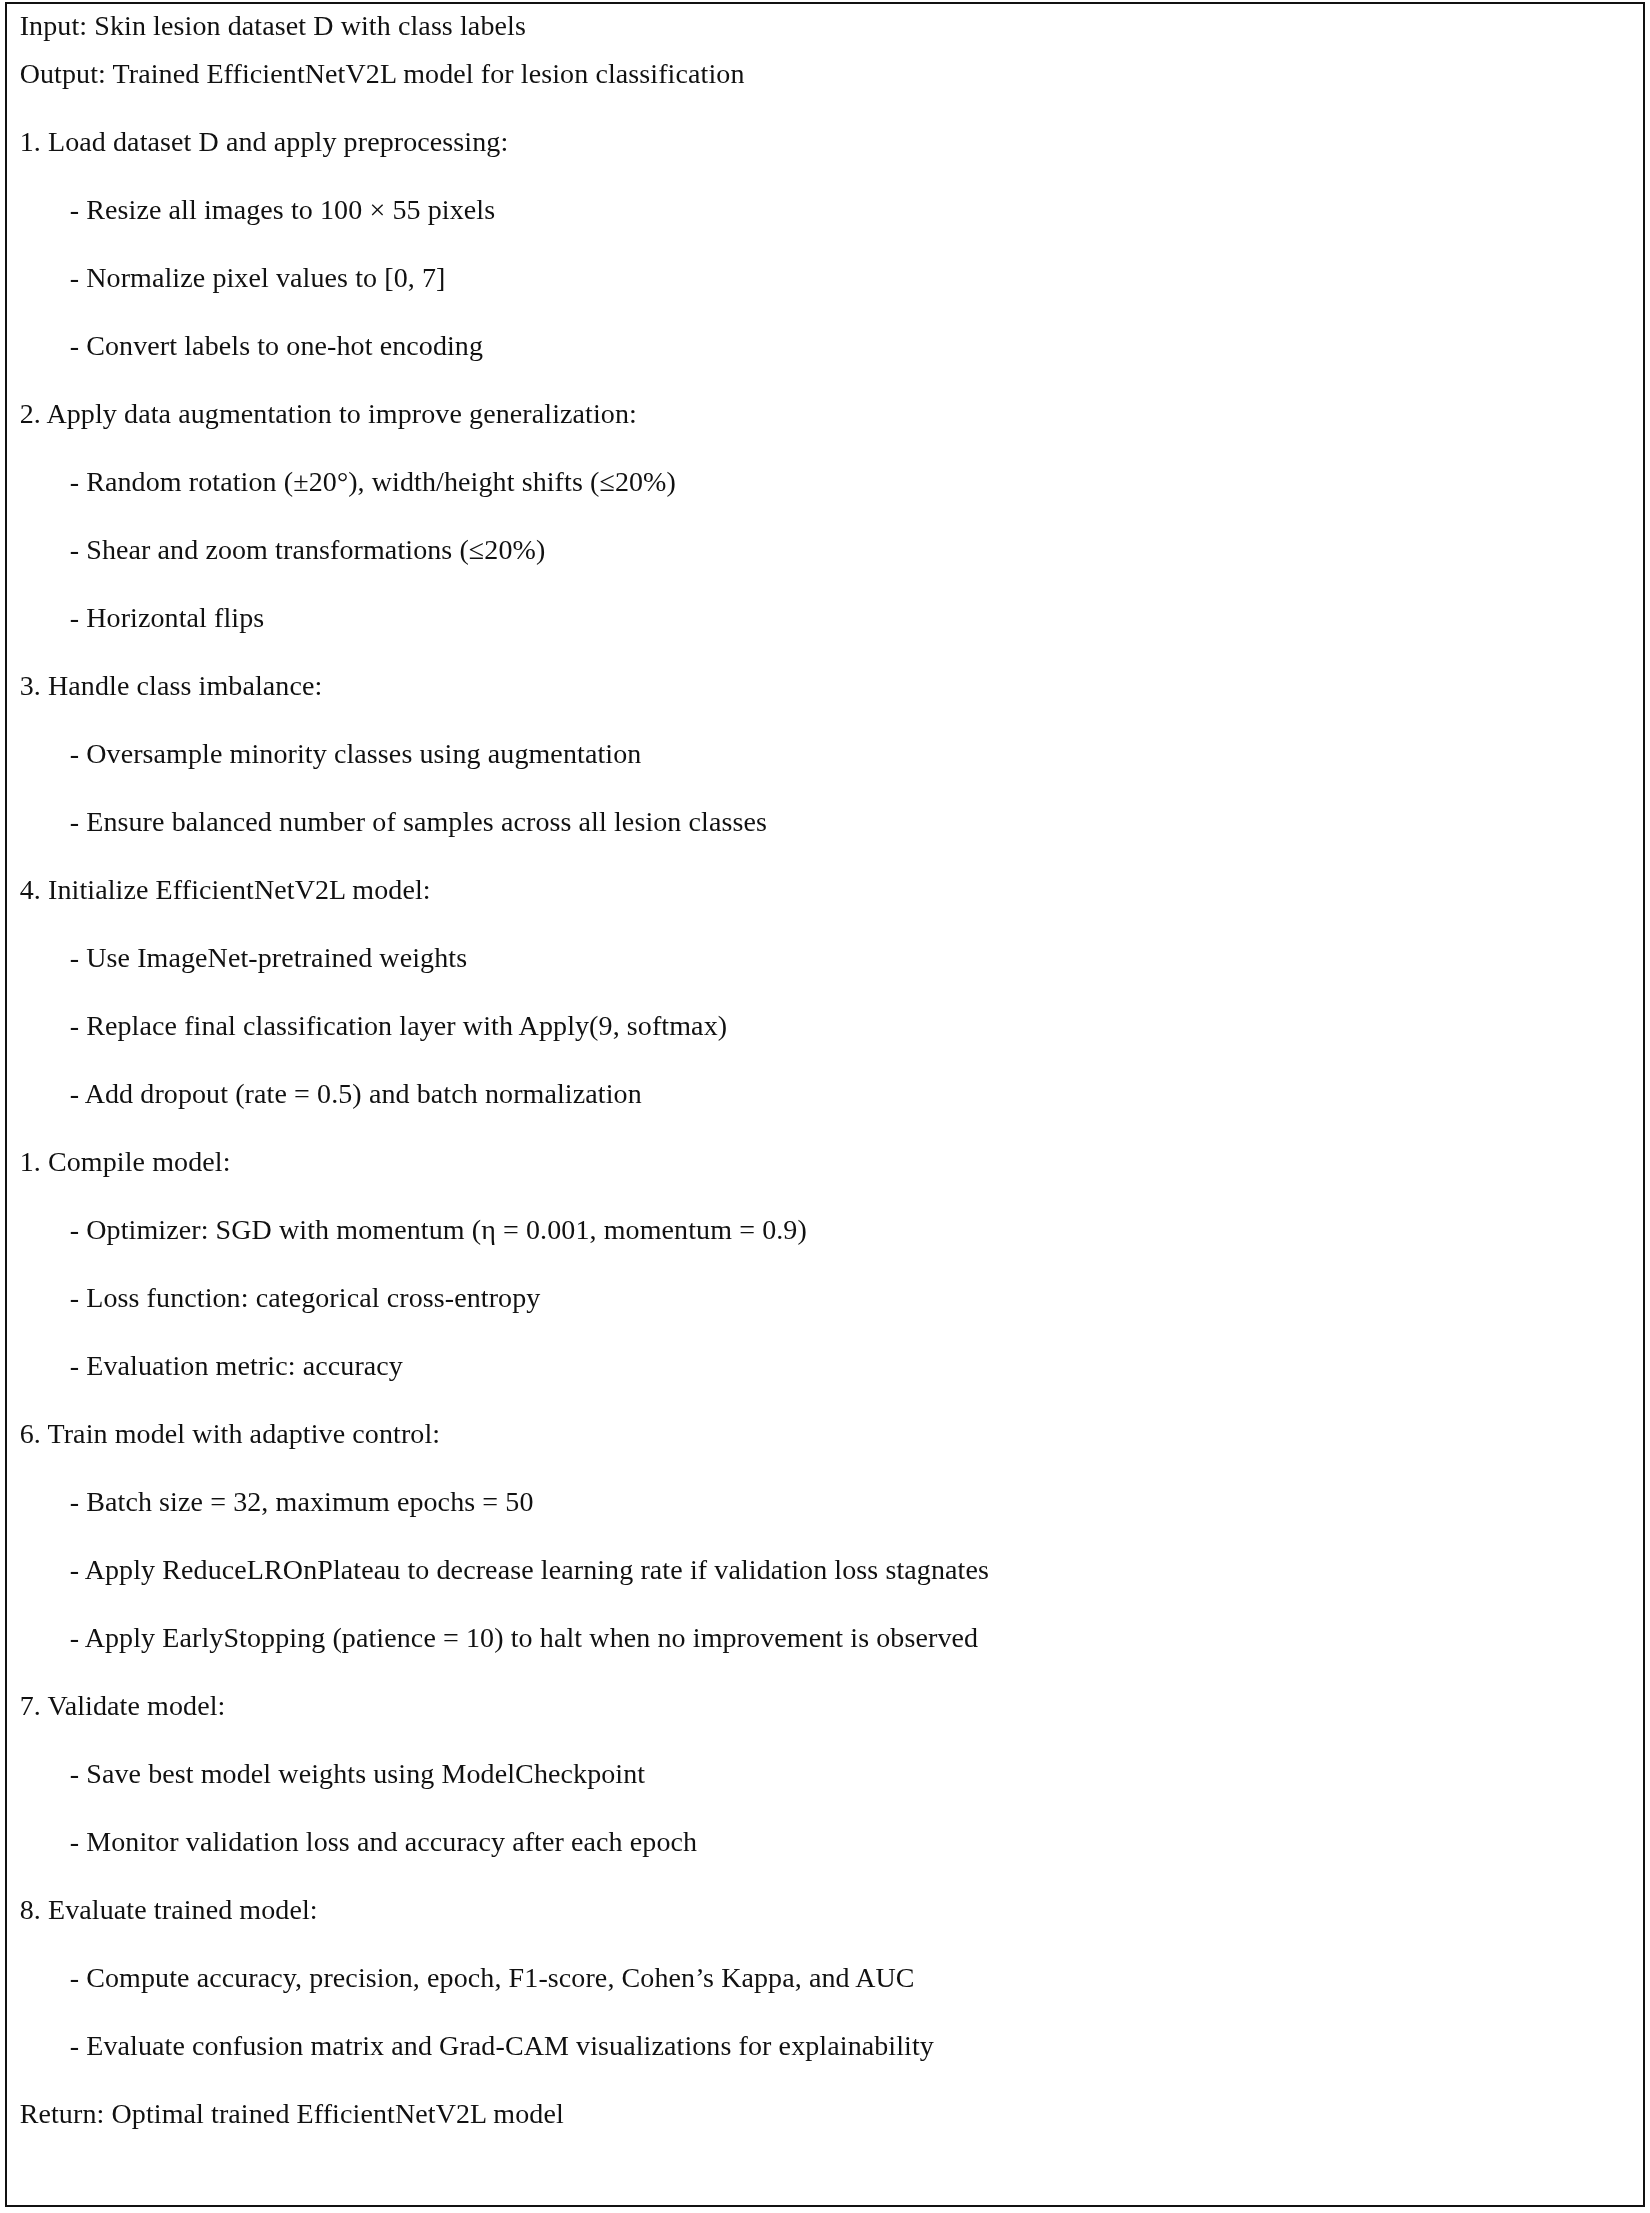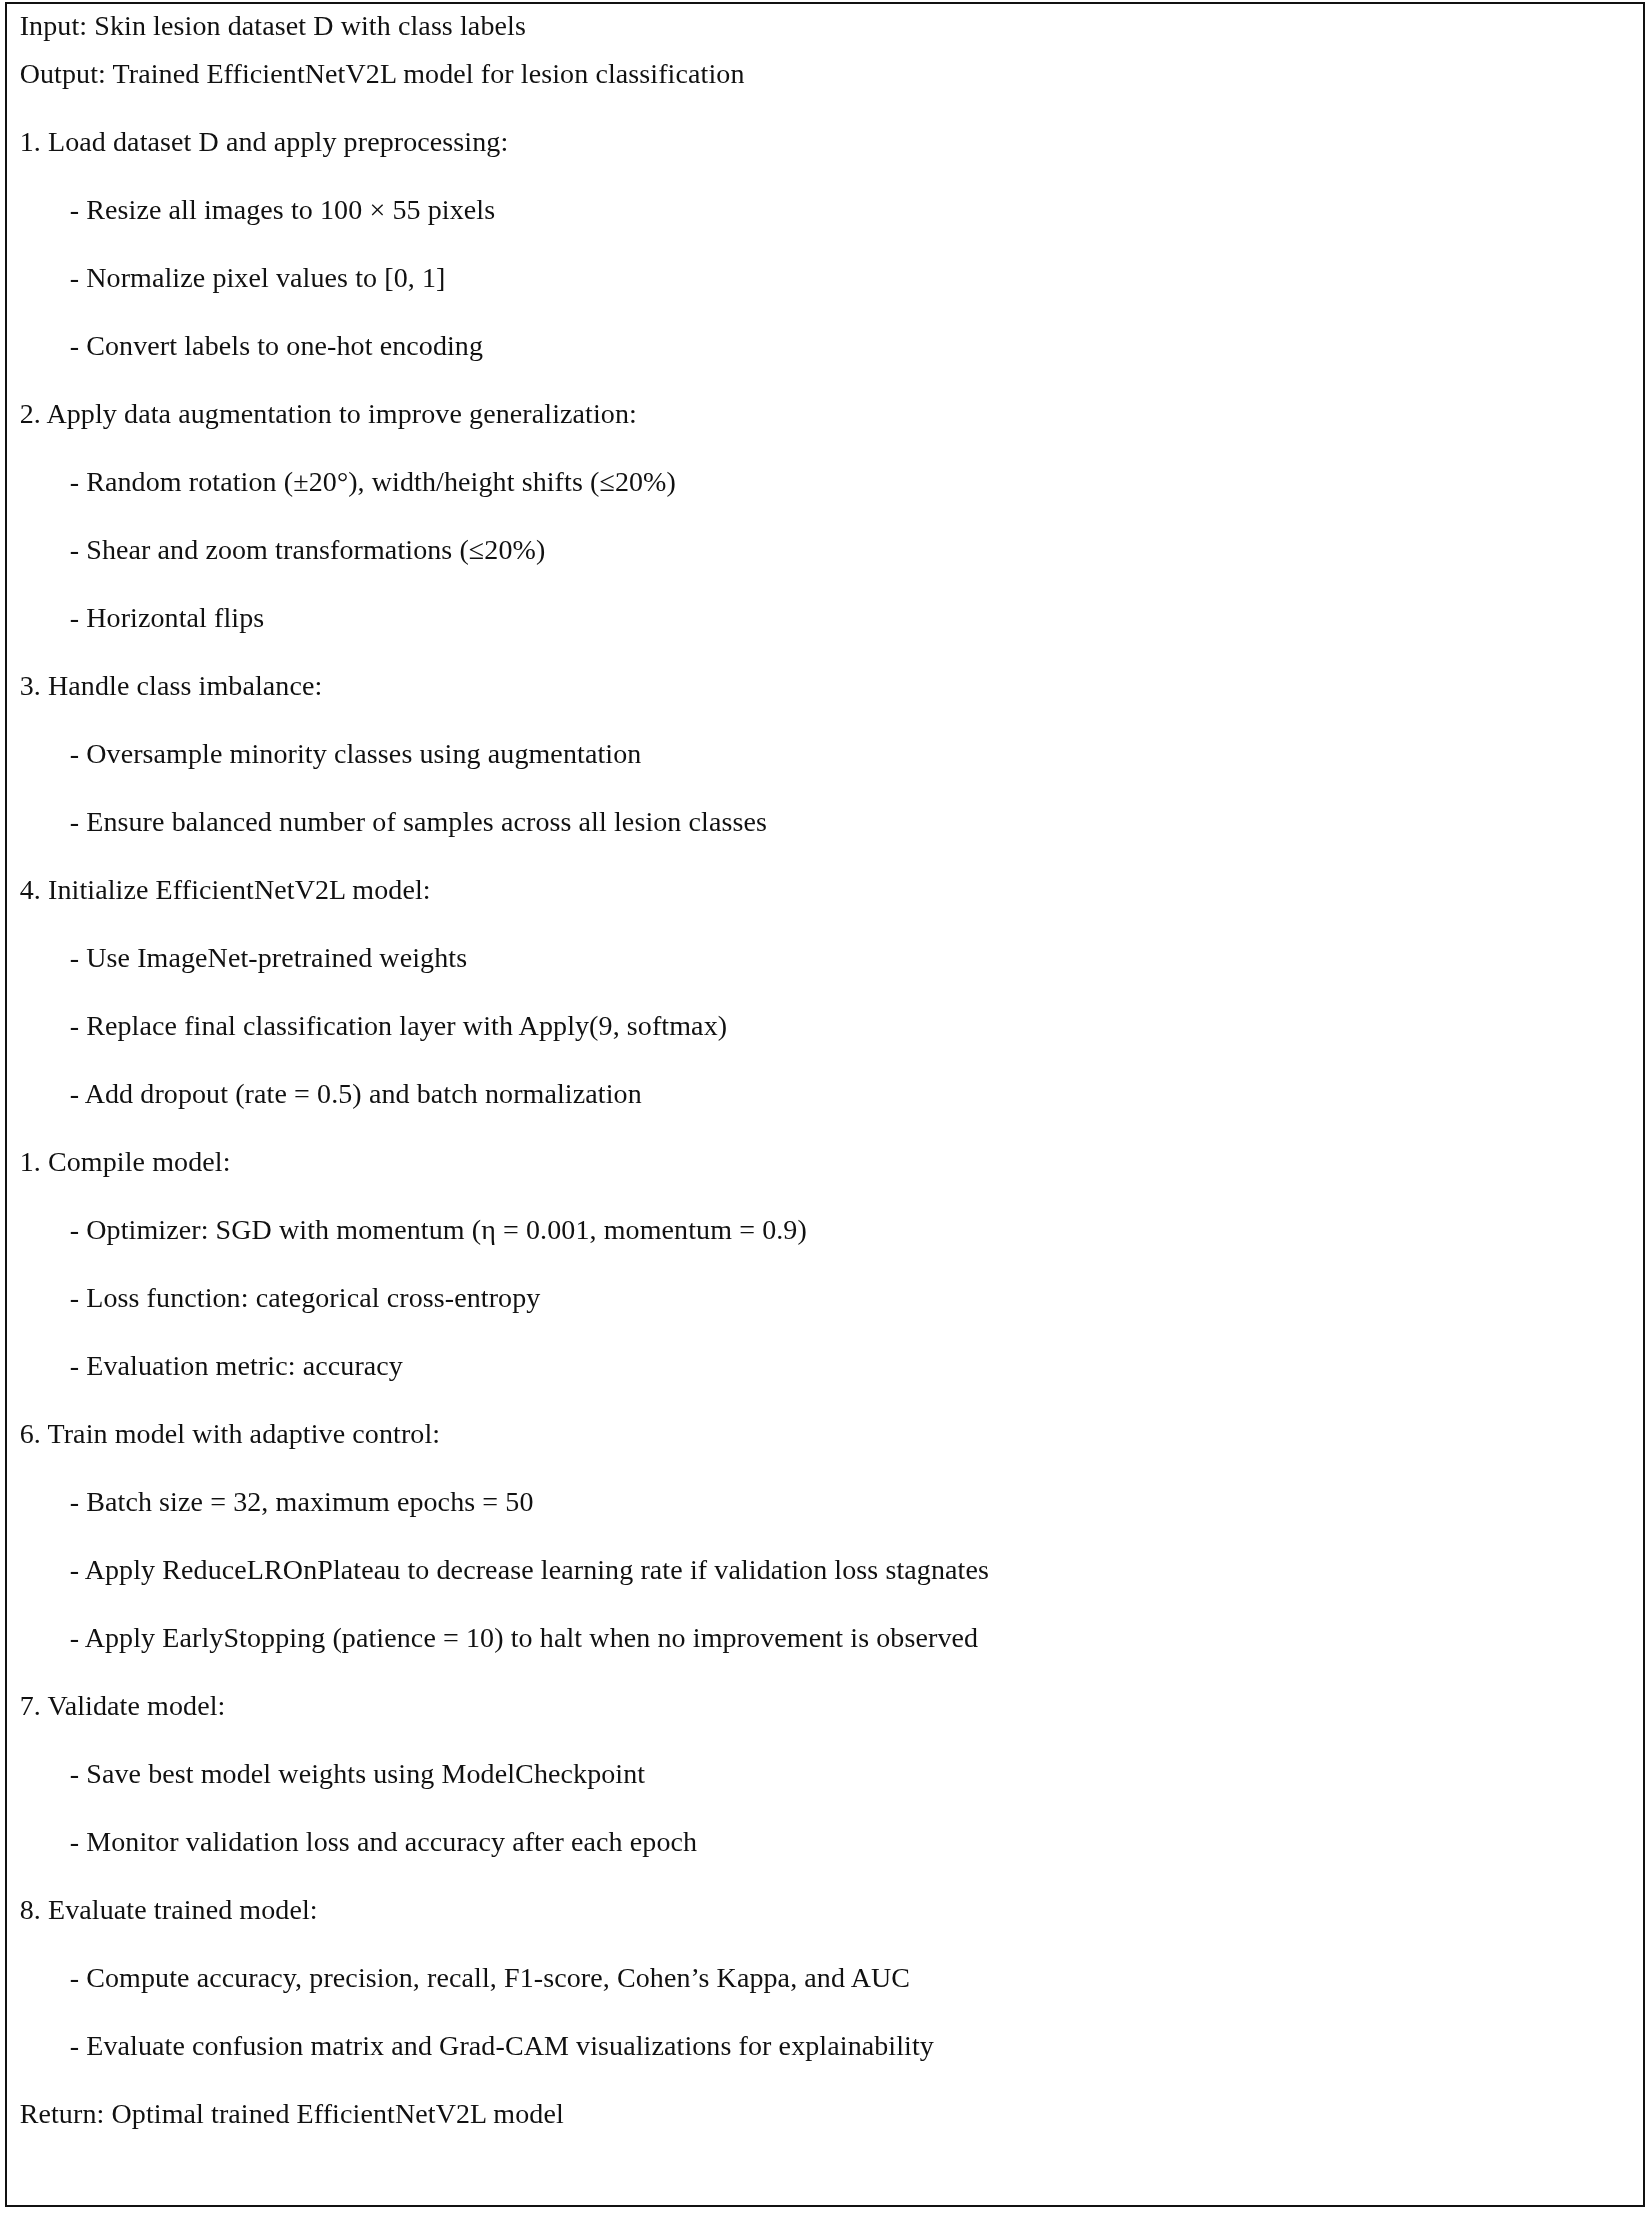--- a/index.html
+++ b/index.html
@@ -67,21 +67,21 @@
       <div class="slot">
         <div class="alg-line lvl-0">Output: Trained EfficientNetV2L model for lesion classification</div>
       </div>
       <div class="slot">
         <div class="alg-line lvl-0">1. Load dataset D and apply preprocessing:</div>
       </div>
       <div class="slot">
         <div class="alg-line lvl-1">- Resize all images to 100 × 55 pixels</div>
       </div>
       <div class="slot">
-        <div class="alg-line lvl-1">- Normalize pixel values to [0, 1]</div>
+        <div class="alg-line lvl-1">- Normalize pixel values to [0, 7]</div>
       </div>
       <div class="slot">
         <div class="alg-line lvl-1">- Convert labels to one-hot encoding</div>
       </div>
       <div class="slot">
         <div class="alg-line lvl-0">2. Apply data augmentation to improve generalization:</div>
       </div>
       <div class="slot">
         <div class="alg-line lvl-1">- Random rotation (±20°), width/height shifts (≤20%)</div>
       </div>
@@ -142,21 +142,21 @@
       <div class="slot">
         <div class="alg-line lvl-1">- Save best model weights using ModelCheckpoint</div>
       </div>
       <div class="slot">
         <div class="alg-line lvl-1">- Monitor validation loss and accuracy after each epoch</div>
       </div>
       <div class="slot">
         <div class="alg-line lvl-0">8. Evaluate trained model:</div>
       </div>
       <div class="slot">
-        <div class="alg-line lvl-1">- Compute accuracy, precision, recall, F1-score, Cohen’s Kappa, and AUC</div>
+        <div class="alg-line lvl-1">- Compute accuracy, precision, epoch, F1-score, Cohen’s Kappa, and AUC</div>
       </div>
       <div class="slot">
         <div class="alg-line lvl-1">- Evaluate confusion matrix and Grad-CAM visualizations for explainability</div>
       </div>
       <div class="slot">
         <div class="alg-line lvl-0">Return: Optimal trained EfficientNetV2L model</div>
       </div>
       <div class="footer-pad"></div>
     </div>
 </div>

